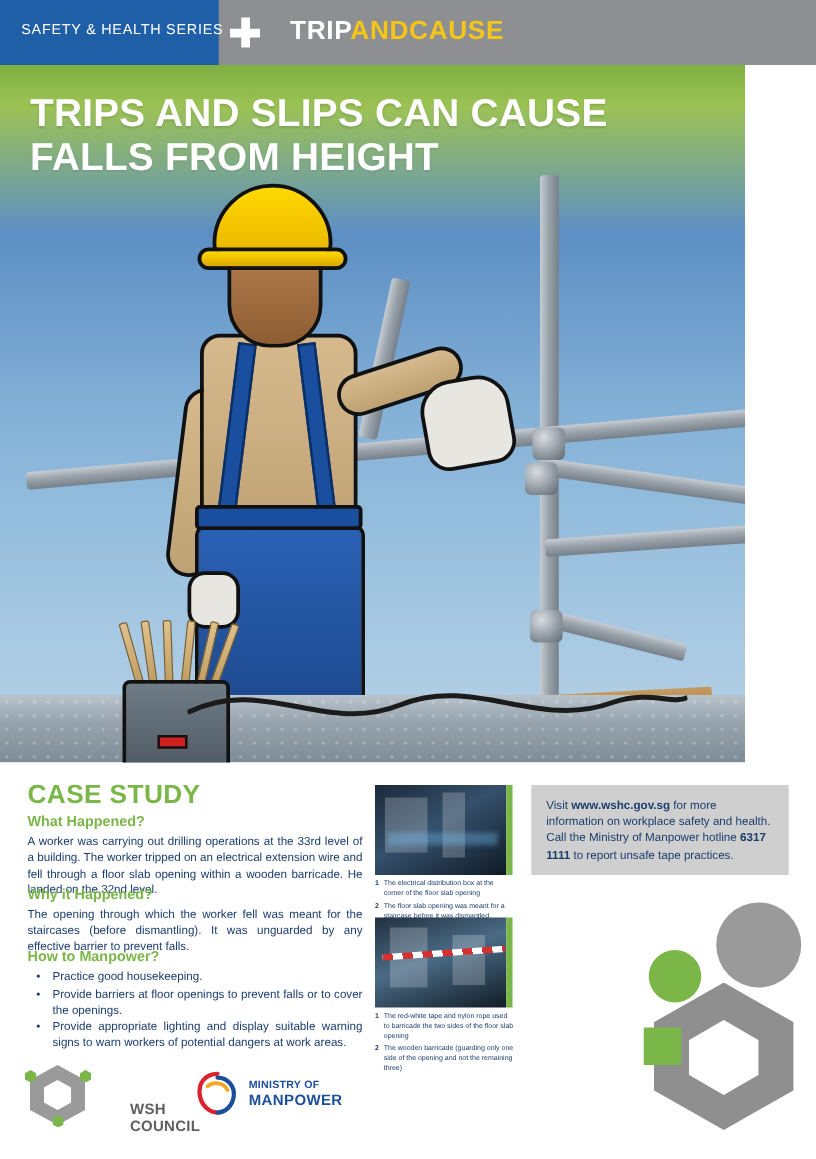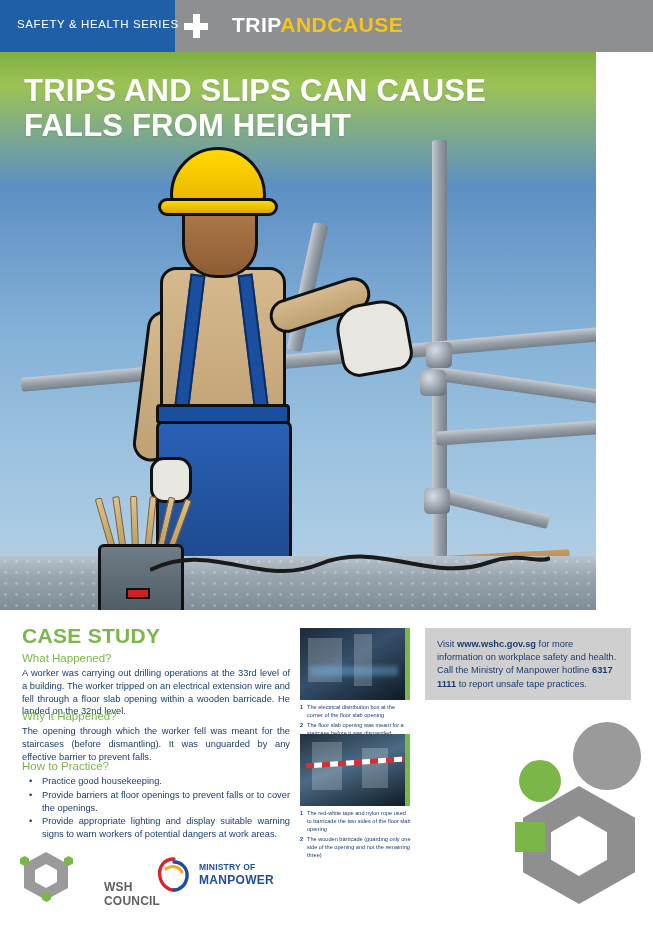--- a/index.html
+++ b/index.html
@@ -205,21 +205,21 @@
     width: 653px; height: 317px;
     background: #ffffff;
   }
   .cs-title {
     position: absolute; left: 22px; top: 14px;
     color: #7ab648; font-size: 21px; font-weight: bold;
     letter-spacing: 0.3px;
   }
   .sec { position: absolute; left: 22px; width: 268px; }
   .sec h3 {
-    color: #7ab648; font-size: 11.5px; font-weight: normal;
+    color: #7ab648; font-size: 11.5px; font-weight: bold;
     margin-bottom: 3px;
   }
   .sec p, .sec li {
     color: #1b3d6d; font-size: 9.3px; line-height: 1.38;
     text-align: justify;
   }
   .sec ul { list-style: none; }
   .sec li { position: relative; padding-left: 20px; margin-bottom: 1px; }
   .sec li::before {
     content: "•"; position: absolute; left: 7px; top: 0; color: #1b3d6d;
@@ -403,21 +403,21 @@
       <h3>What Happened?</h3>
       <p>A worker was carrying out drilling operations at the 33rd level of a building. The worker tripped on an electrical extension wire and fell through a floor slab opening within a wooden barricade. He landed on the 32nd level.</p>
     </div>
 
     <div class="sec" id="sec-why">
       <h3>Why it Happened?</h3>
       <p>The opening through which the worker fell was meant for the staircases (before dismantling). It was unguarded by any effective barrier to prevent falls.</p>
     </div>
 
     <div class="sec" id="sec-how">
-      <h3>How to Practice?</h3>
+      <h3>How to Manpower?</h3>
       <ul>
         <li>Practice good housekeeping.</li>
         <li>Provide barriers at floor openings to prevent falls or to cover the openings.</li>
         <li>Provide appropriate lighting and display suitable warning signs to warn workers of potential dangers at work areas.</li>
       </ul>
     </div>
 
     <div class="photo photo-1">
       <div class="pv" style="left:8px;top:10px;width:34px;height:44px;"></div>
       <div class="pv" style="left:54px;top:6px;width:18px;height:52px;"></div>

